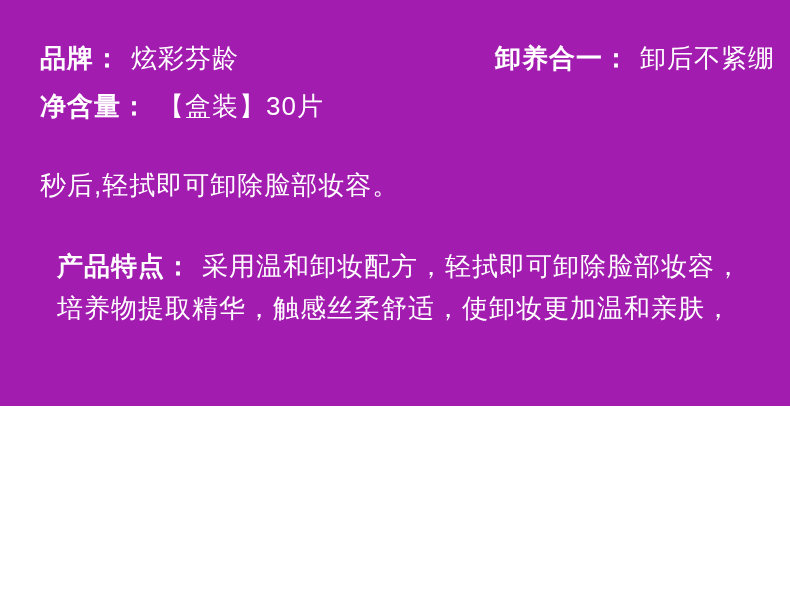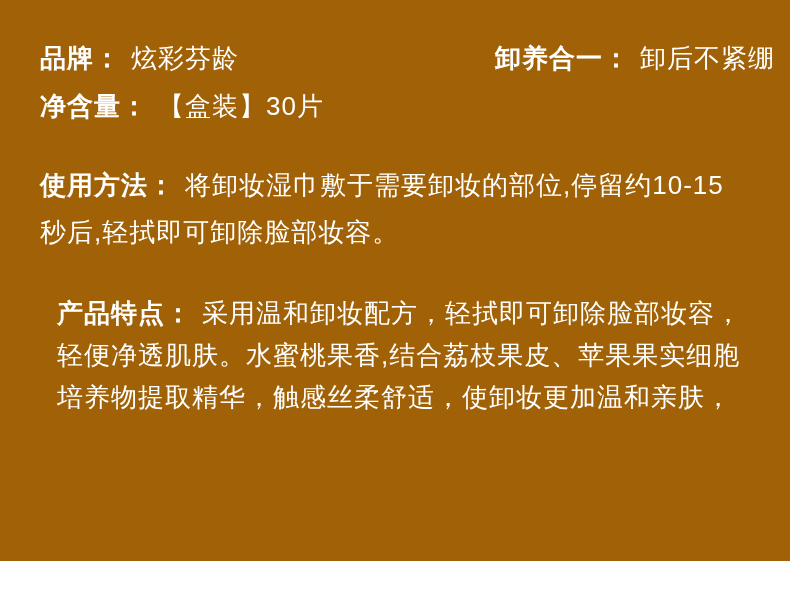--- a/index.html
+++ b/index.html
@@ -13,22 +13,22 @@
     height: 589px;
     background: #ffffff;
     overflow: hidden;
     font-family: "Liberation Sans", "DejaVu Sans", sans-serif;
   }
   .panel {
     position: absolute;
     top: 0;
     left: 0;
     width: 790px;
-    height: 561px;
-    background: #a16207;
+    height: 406px;
+    background: #a21caf;
     color: #ffffff;
     box-sizing: border-box;
     padding: 30px 40px 0 40px;
   }
   .info-section {
     padding-top: 4px;
   }
   .info-row {
     display: flex;
     line-height: 48px;
@@ -96,30 +96,26 @@
 
       <div class="info-row">
         <div class="cell-left">
           <span class="label">净含量：</span><span class="value">【盒装】30片</span>
         </div>
       </div>
 
     </div>
 
     <div class="para usage-section">
-      <div class="pline">
-        <span class="label">使用方法：</span><span class="value">将卸妆湿巾敷于需要卸妆的部位,停留约10-15</span>
-      </div>
       <div class="pline value">秒后,轻拭即可卸除脸部妆容。</div>
     </div>
 
     <div class="para features-section">
       <div class="pline">
         <span class="label">产品特点：</span><span class="value">采用温和卸妆配方，轻拭即可卸除脸部妆容，</span>
       </div>
-      <div class="pline value">轻便净透肌肤。水蜜桃果香,结合荔枝果皮、苹果果实细胞</div>
       <div class="pline value">培养物提取精华，触感丝柔舒适，使卸妆更加温和亲肤，</div>
     </div>
 
   </div>
 
   <div class="bottom-strip"></div>
 </div>
 
 </body></html>

